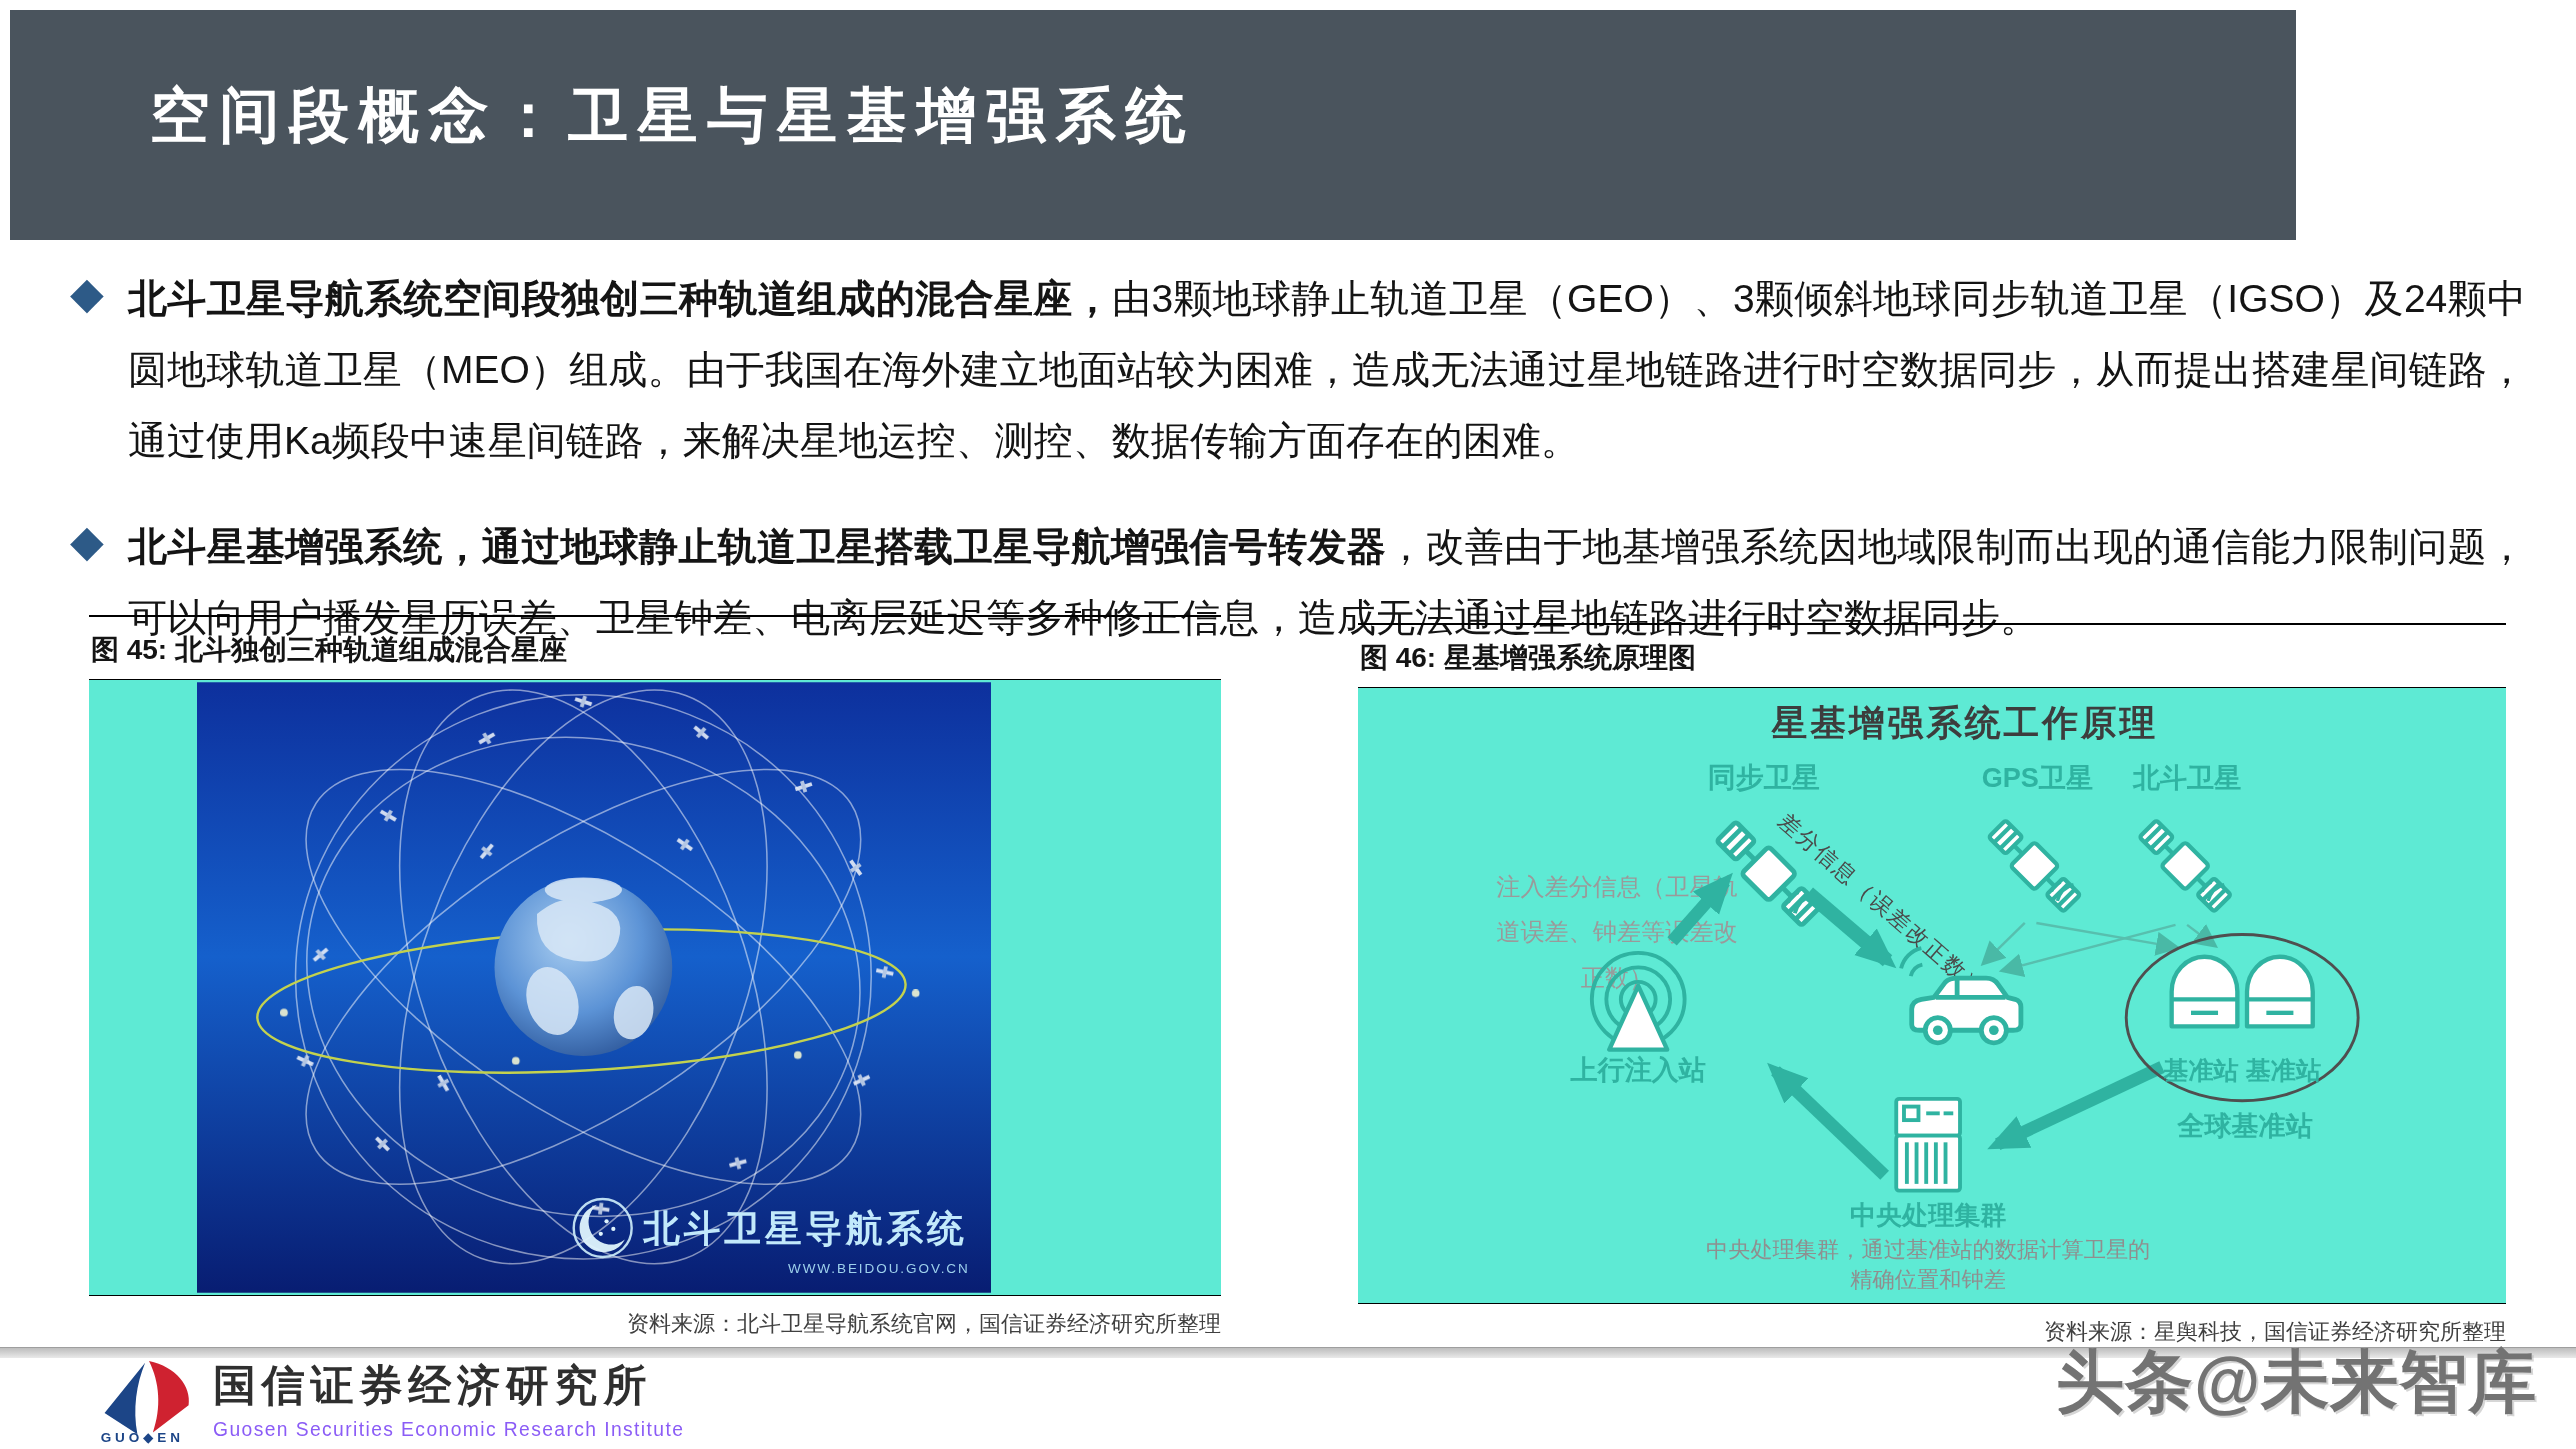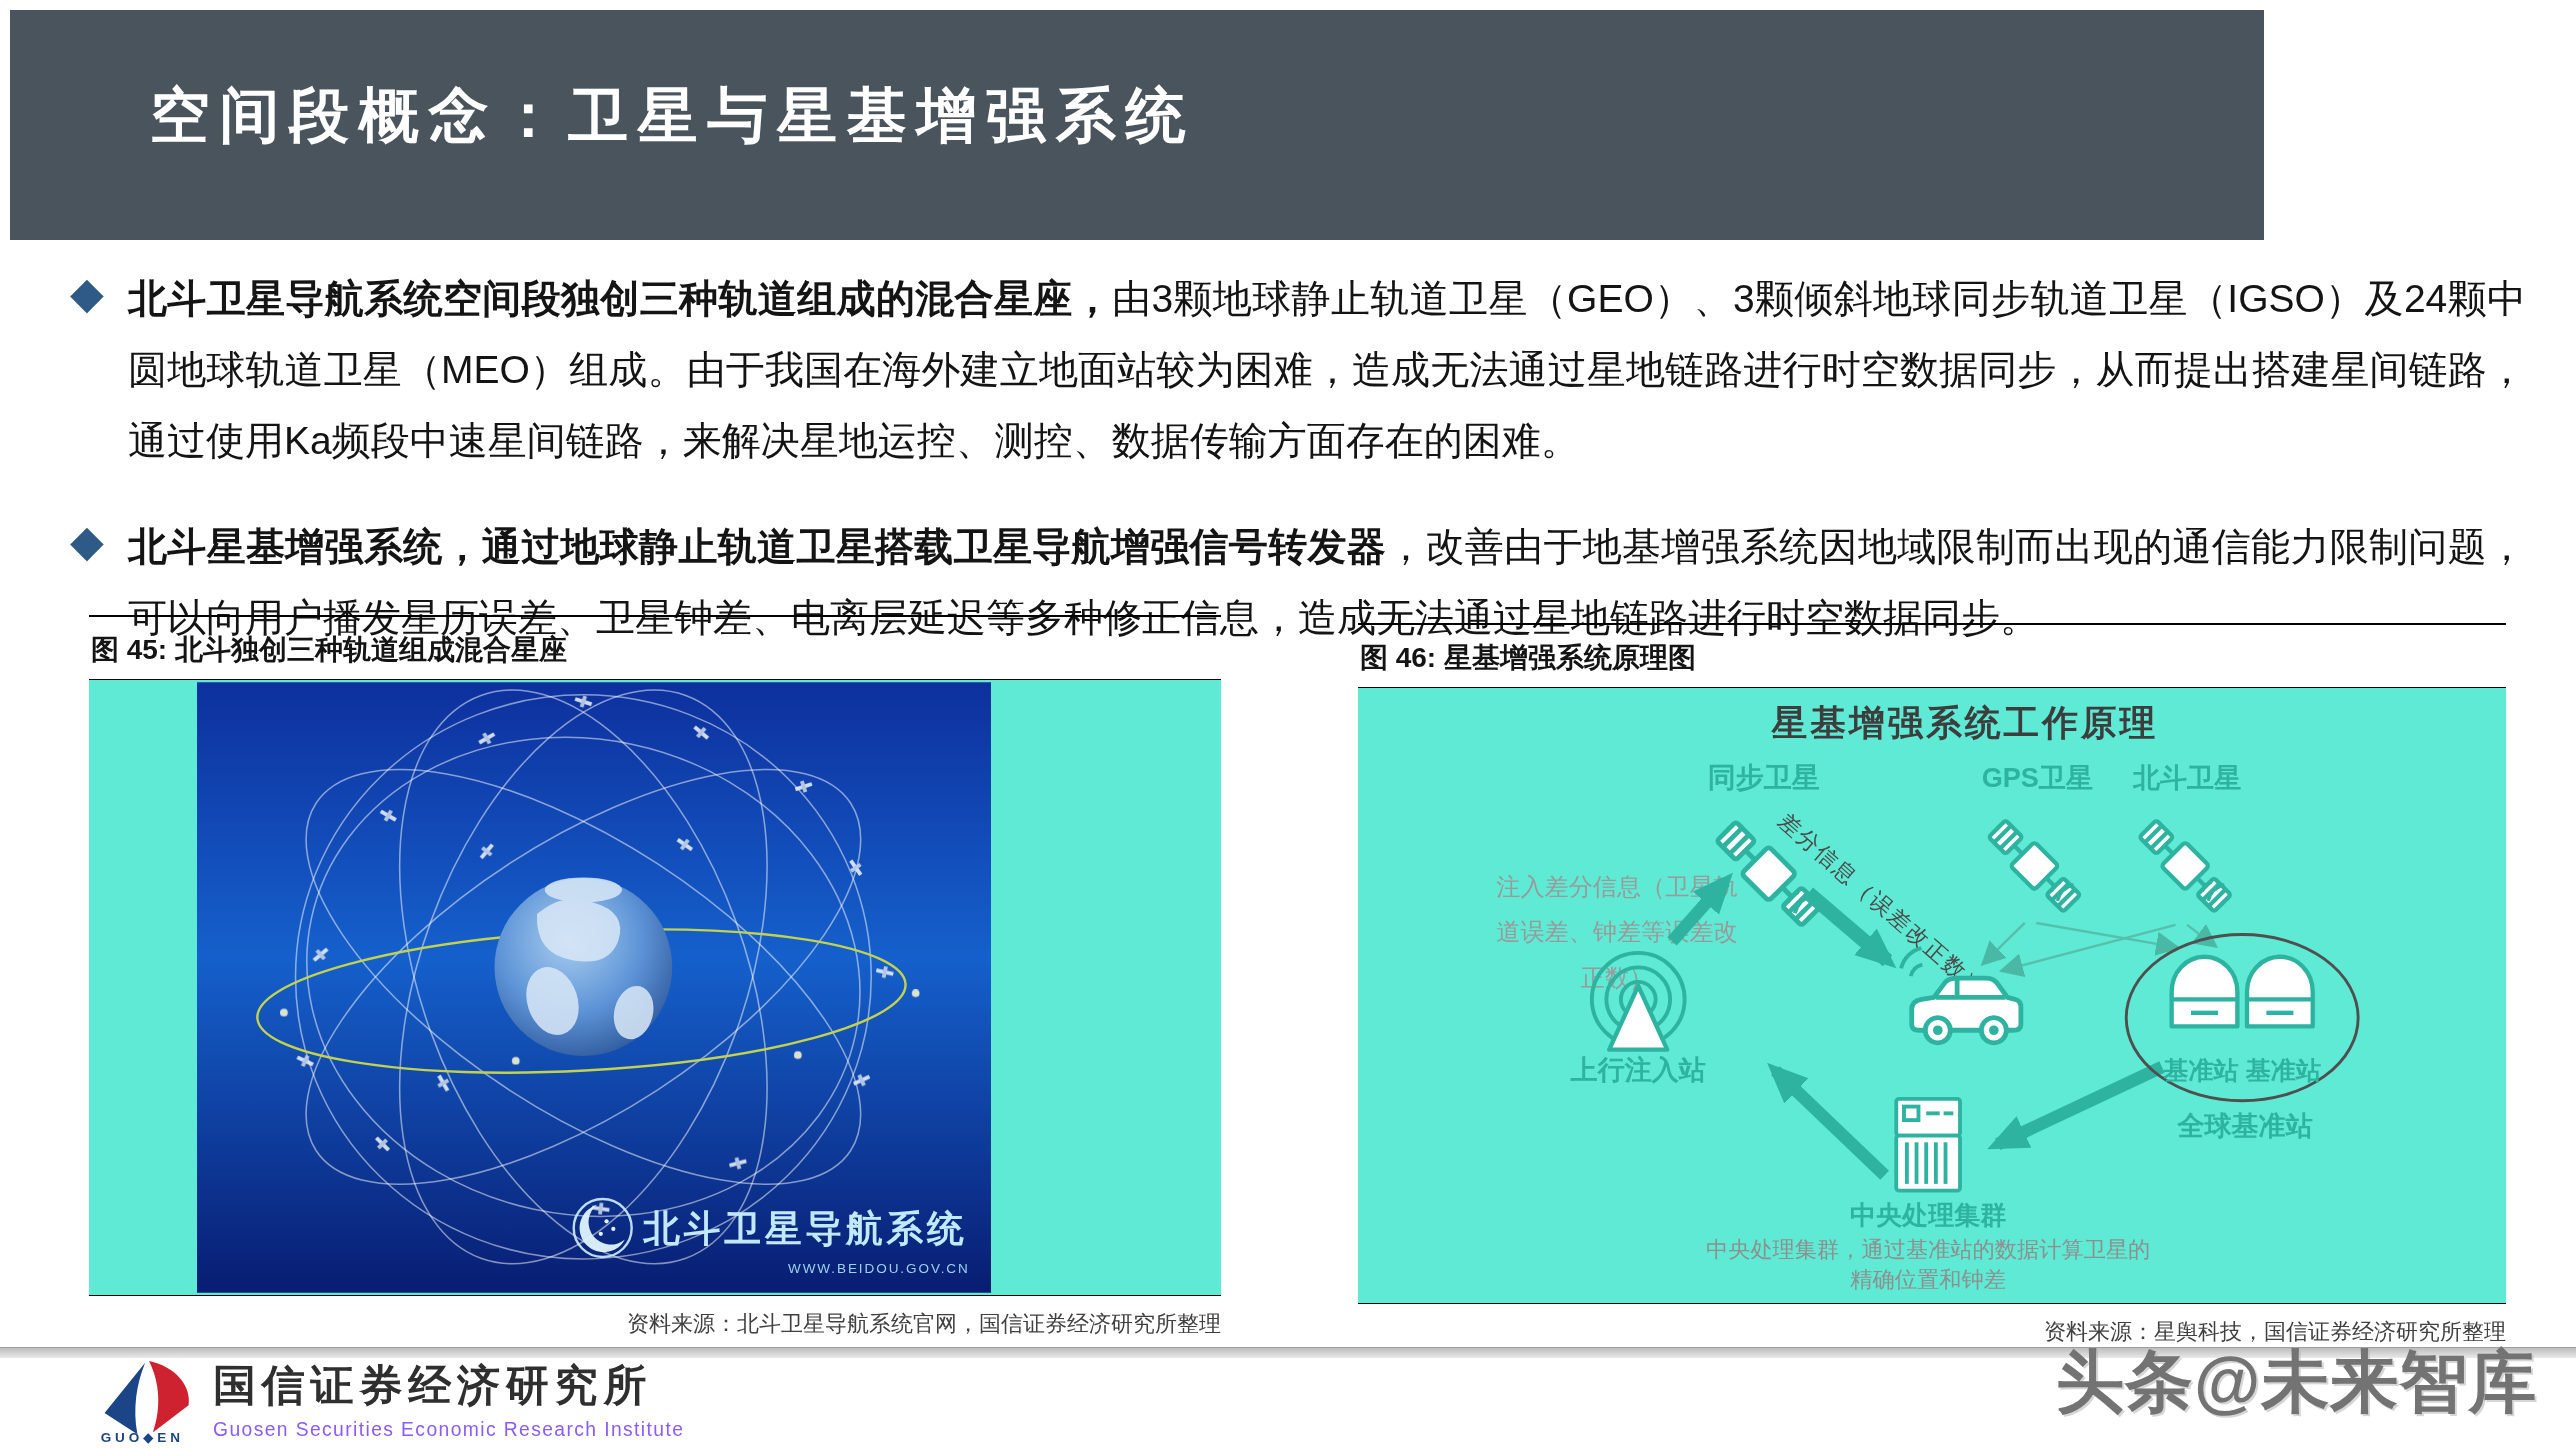--- a/index.html
+++ b/index.html
@@ -1,20 +1,20 @@
 <!DOCTYPE html>
 <html><head>
 <meta charset="utf-8">
 <style>
   html,body{margin:0;padding:0;background:#ffffff;}
   .slide{position:relative;width:2576px;height:1449px;background:#ffffff;overflow:hidden;
          font-family:"Liberation Sans","DejaVu Sans",sans-serif;color:#141414;}
 
   
-  .header{position:absolute;left:9.7px;top:9.7px;width:2254px;height:230px;background:#4a545d;}
+  .header{position:absolute;left:9.7px;top:9.7px;width:2254px;height:230px;background:#4a545d;padding-left:32px;}
   .page-title{position:absolute;left:140px;top:66px;font-size:60px;color:#ffffff;
               font-weight:600;letter-spacing:9.7px;}
 
   
   .bullets{position:absolute;left:74px;top:263px;width:2452px;}
   .bullet{position:relative;padding-left:54px;font-size:39px;line-height:71px;
           text-align:justify;margin-bottom:35px;}
   .bullet .diamond{position:absolute;left:-3.9px;top:7.7px;color:#2d5a87;font-size:44px;line-height:1;}
   .bullet .b{font-weight:bold;}
 

